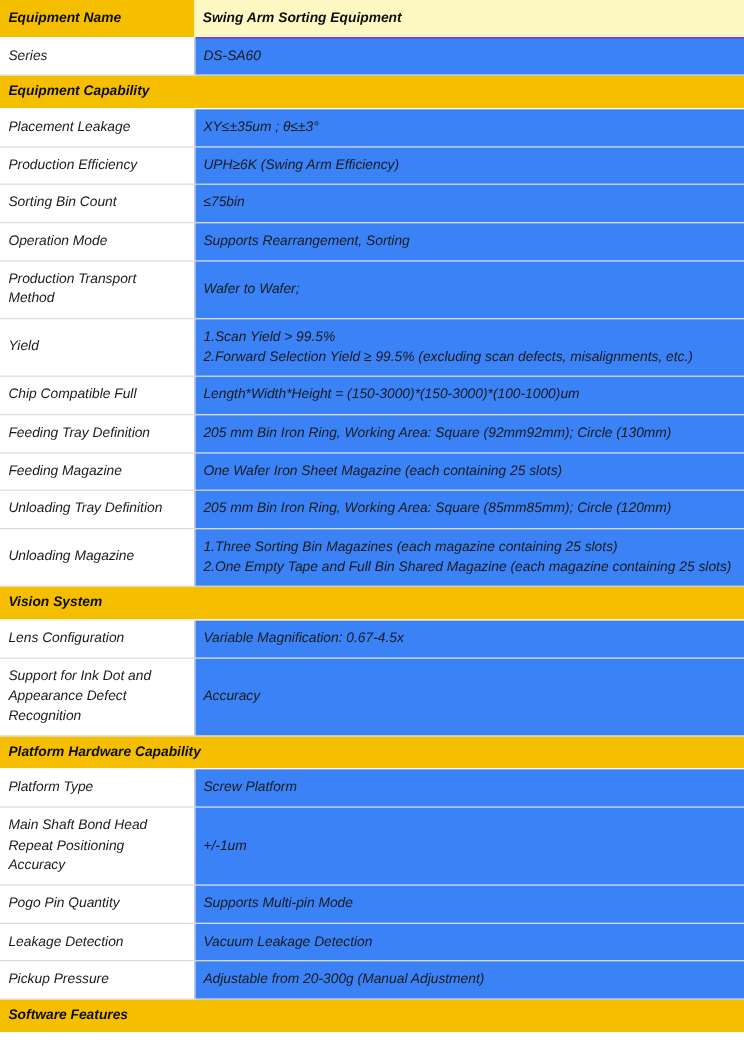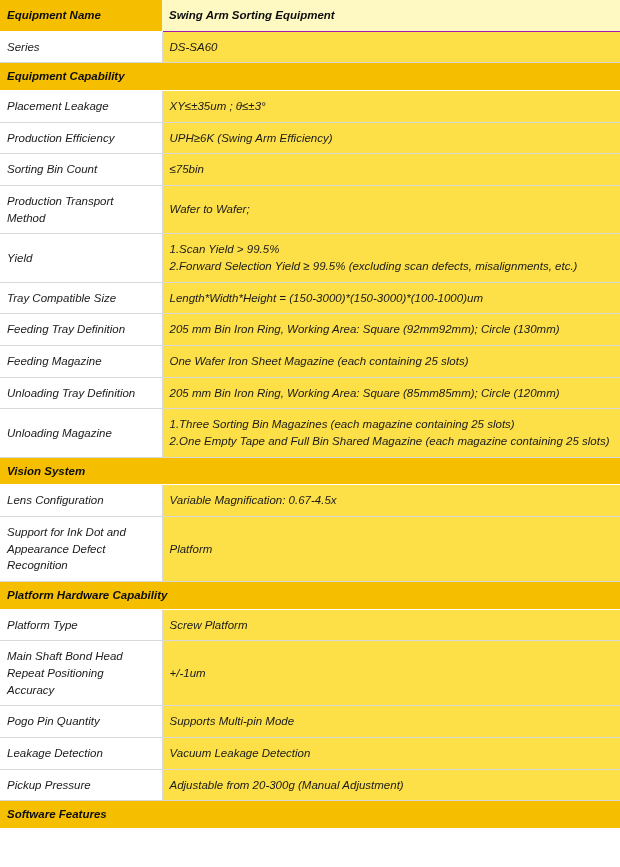--- a/index.html
+++ b/index.html
@@ -52,21 +52,21 @@
     border-bottom: 1px solid #a21caf;
   }
   
   tr.row td.label {
     background: #ffffff;
     border-right: 1px solid #d9d9d9;
     color: #1a1a1a;
     margin-top: 20px;
   }
   tr.row td.value {
-    background: #fde047;
+    background: #3b82f6;
     color: #1a1a1a;
   }
   td.value .line {
     display: block;
   }
 </style>
 </head>
 <body>
 
 <table class="spec">
@@ -100,34 +100,40 @@
           <span class="line">UPH≥6K (Swing Arm Efficiency)</span>
         </td>
       </tr>
       <tr class="row">
         <td class="label">Sorting Bin Count</td>
         <td class="value">
           <span class="line">≤75bin</span>
         </td>
       </tr>
       <tr class="row">
+        <td class="label">Operation Mode</td>
+        <td class="value">
+          <span class="line">Supports Rearrangement, Sorting</span>
+        </td>
+      </tr>
+      <tr class="row">
         <td class="label">Production Transport Method</td>
         <td class="value">
           <span class="line">Wafer to Wafer;</span>
         </td>
       </tr>
       <tr class="row">
         <td class="label">Yield</td>
         <td class="value">
           <span class="line">1.Scan Yield &gt; 99.5%</span>
           <span class="line">2.Forward Selection Yield ≥ 99.5% (excluding scan defects, misalignments, etc.)</span>
         </td>
       </tr>
       <tr class="row">
-        <td class="label">Tray Compatible Size</td>
+        <td class="label">Chip Compatible Full</td>
         <td class="value">
           <span class="line">Length*Width*Height = (150-3000)*(150-3000)*(100-1000)um</span>
         </td>
       </tr>
       <tr class="row">
         <td class="label">Feeding Tray Definition</td>
         <td class="value">
           <span class="line">205 mm Bin Iron Ring, Working Area: Square (92mm92mm); Circle (130mm)</span>
         </td>
       </tr>
@@ -155,21 +161,21 @@
       </tr>
       <tr class="row">
         <td class="label">Lens Configuration</td>
         <td class="value">
           <span class="line">Variable Magnification: 0.67-4.5x</span>
         </td>
       </tr>
       <tr class="row">
         <td class="label">Support for Ink Dot and Appearance Defect Recognition</td>
         <td class="value">
-          <span class="line">Platform</span>
+          <span class="line">Accuracy</span>
         </td>
       </tr>
       <tr class="section">
         <td colspan="2">Platform Hardware Capability</td>
       </tr>
       <tr class="row">
         <td class="label">Platform Type</td>
         <td class="value">
           <span class="line">Screw Platform</span>
         </td>

